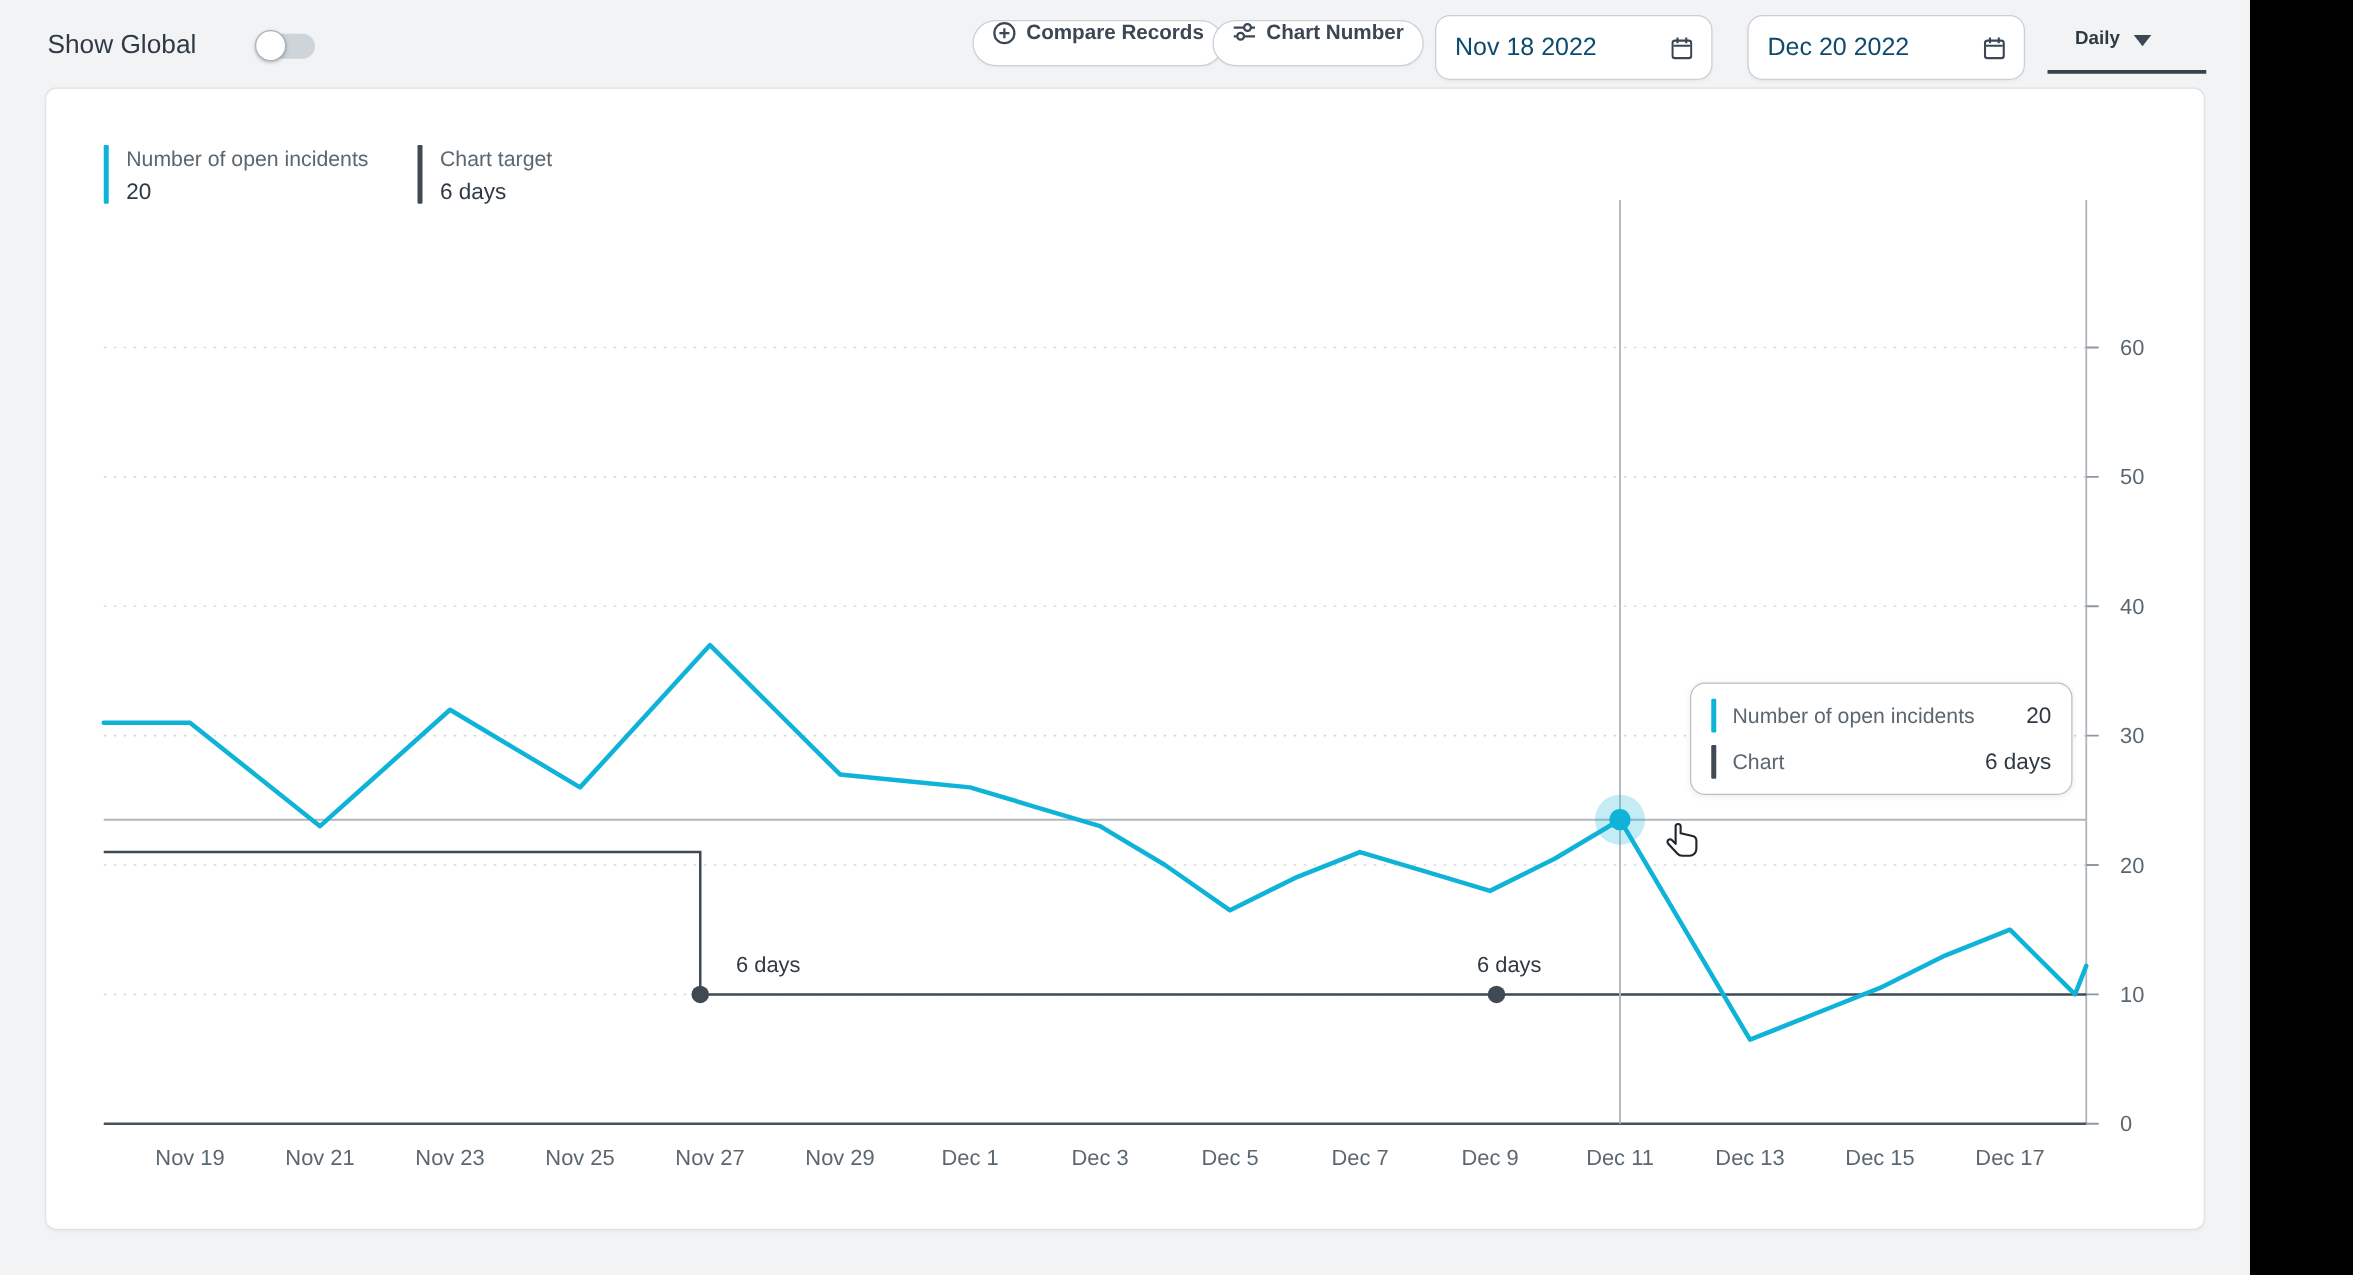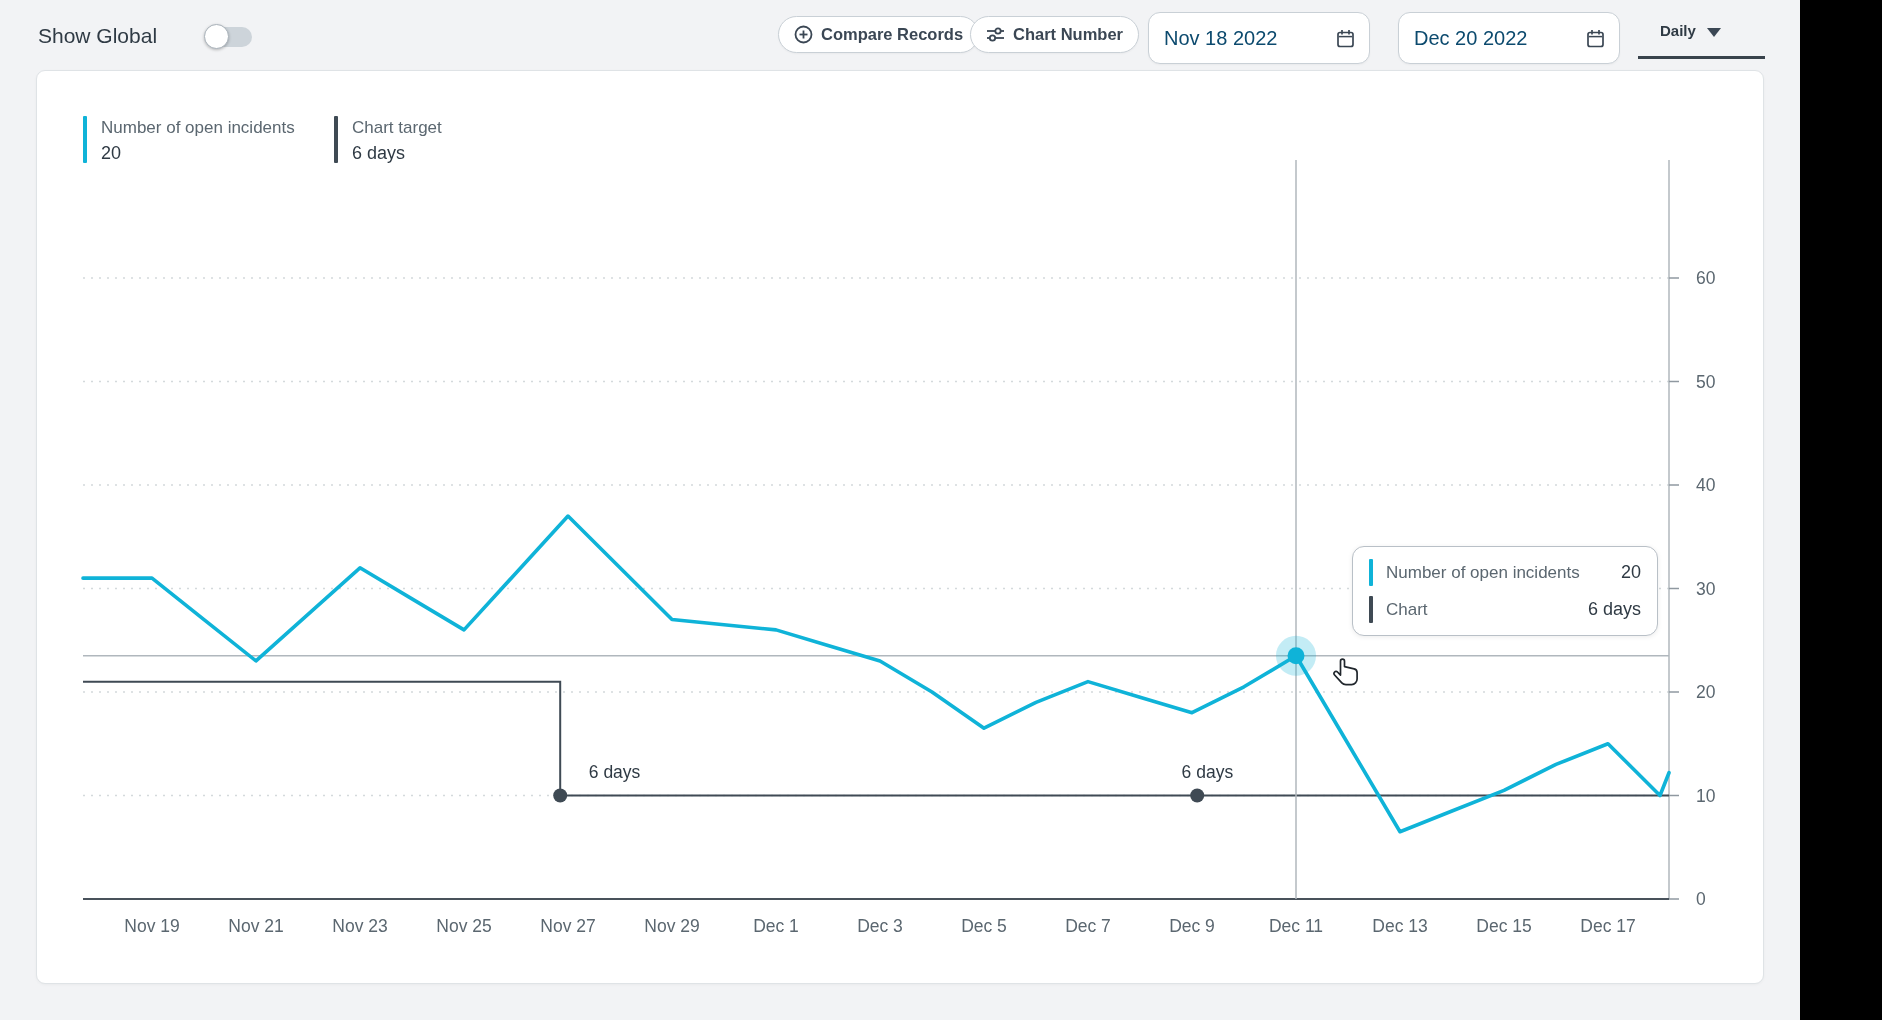--- a/index.html
+++ b/index.html
@@ -6,21 +6,21 @@
   html,body { width:1882px; height:1020px; overflow:hidden; }
   body { background:#f2f3f5; font-family:"Liberation Sans", sans-serif; position:relative; }
 
   
   .show-label { position:absolute; left:38px; top:24px; font-size:21px; color:#2f3a44; }
   .toggle { position:absolute; left:206px; top:27px; width:46px; height:20px; border-radius:10px;
             background:#cdd4da; cursor:pointer; }
   .toggle .knob { position:absolute; left:-2px; top:-3px; width:25px; height:25px; border-radius:50%;
             background:#fff; border:1.5px solid #a9b2ba; box-shadow:0 1px 3px rgba(0,0,0,.25); }
 
-  .pill { position:absolute; top:16px; display:flex; align-items:center; gap:8px; height:37px;
+  .pill { position:absolute; top:16px; display:flex; gap:8px; height:37px;
           padding:0 15px; border-radius:19px; background:#fff; border:1.5px solid #c9d0d6;
           font-size:16.5px; font-weight:700; color:#3b4754; cursor:pointer;
           box-shadow:0 1px 2px rgba(0,0,0,.04); font-family:"Liberation Sans",sans-serif; }
   #compare-btn { left:778px; }
   #chartopts-btn { left:970px; }
 
   .datefield { position:absolute; top:12px; width:222px; height:52px; border:1.5px solid #c9d0d6;
           border-radius:12px; background:#fff; display:flex; align-items:center; padding:0 15px;
           font-size:20px; color:#0c4a6e; cursor:text; box-shadow:0 1px 2px rgba(0,0,0,.04); }
   .datefield span { flex:1; }

